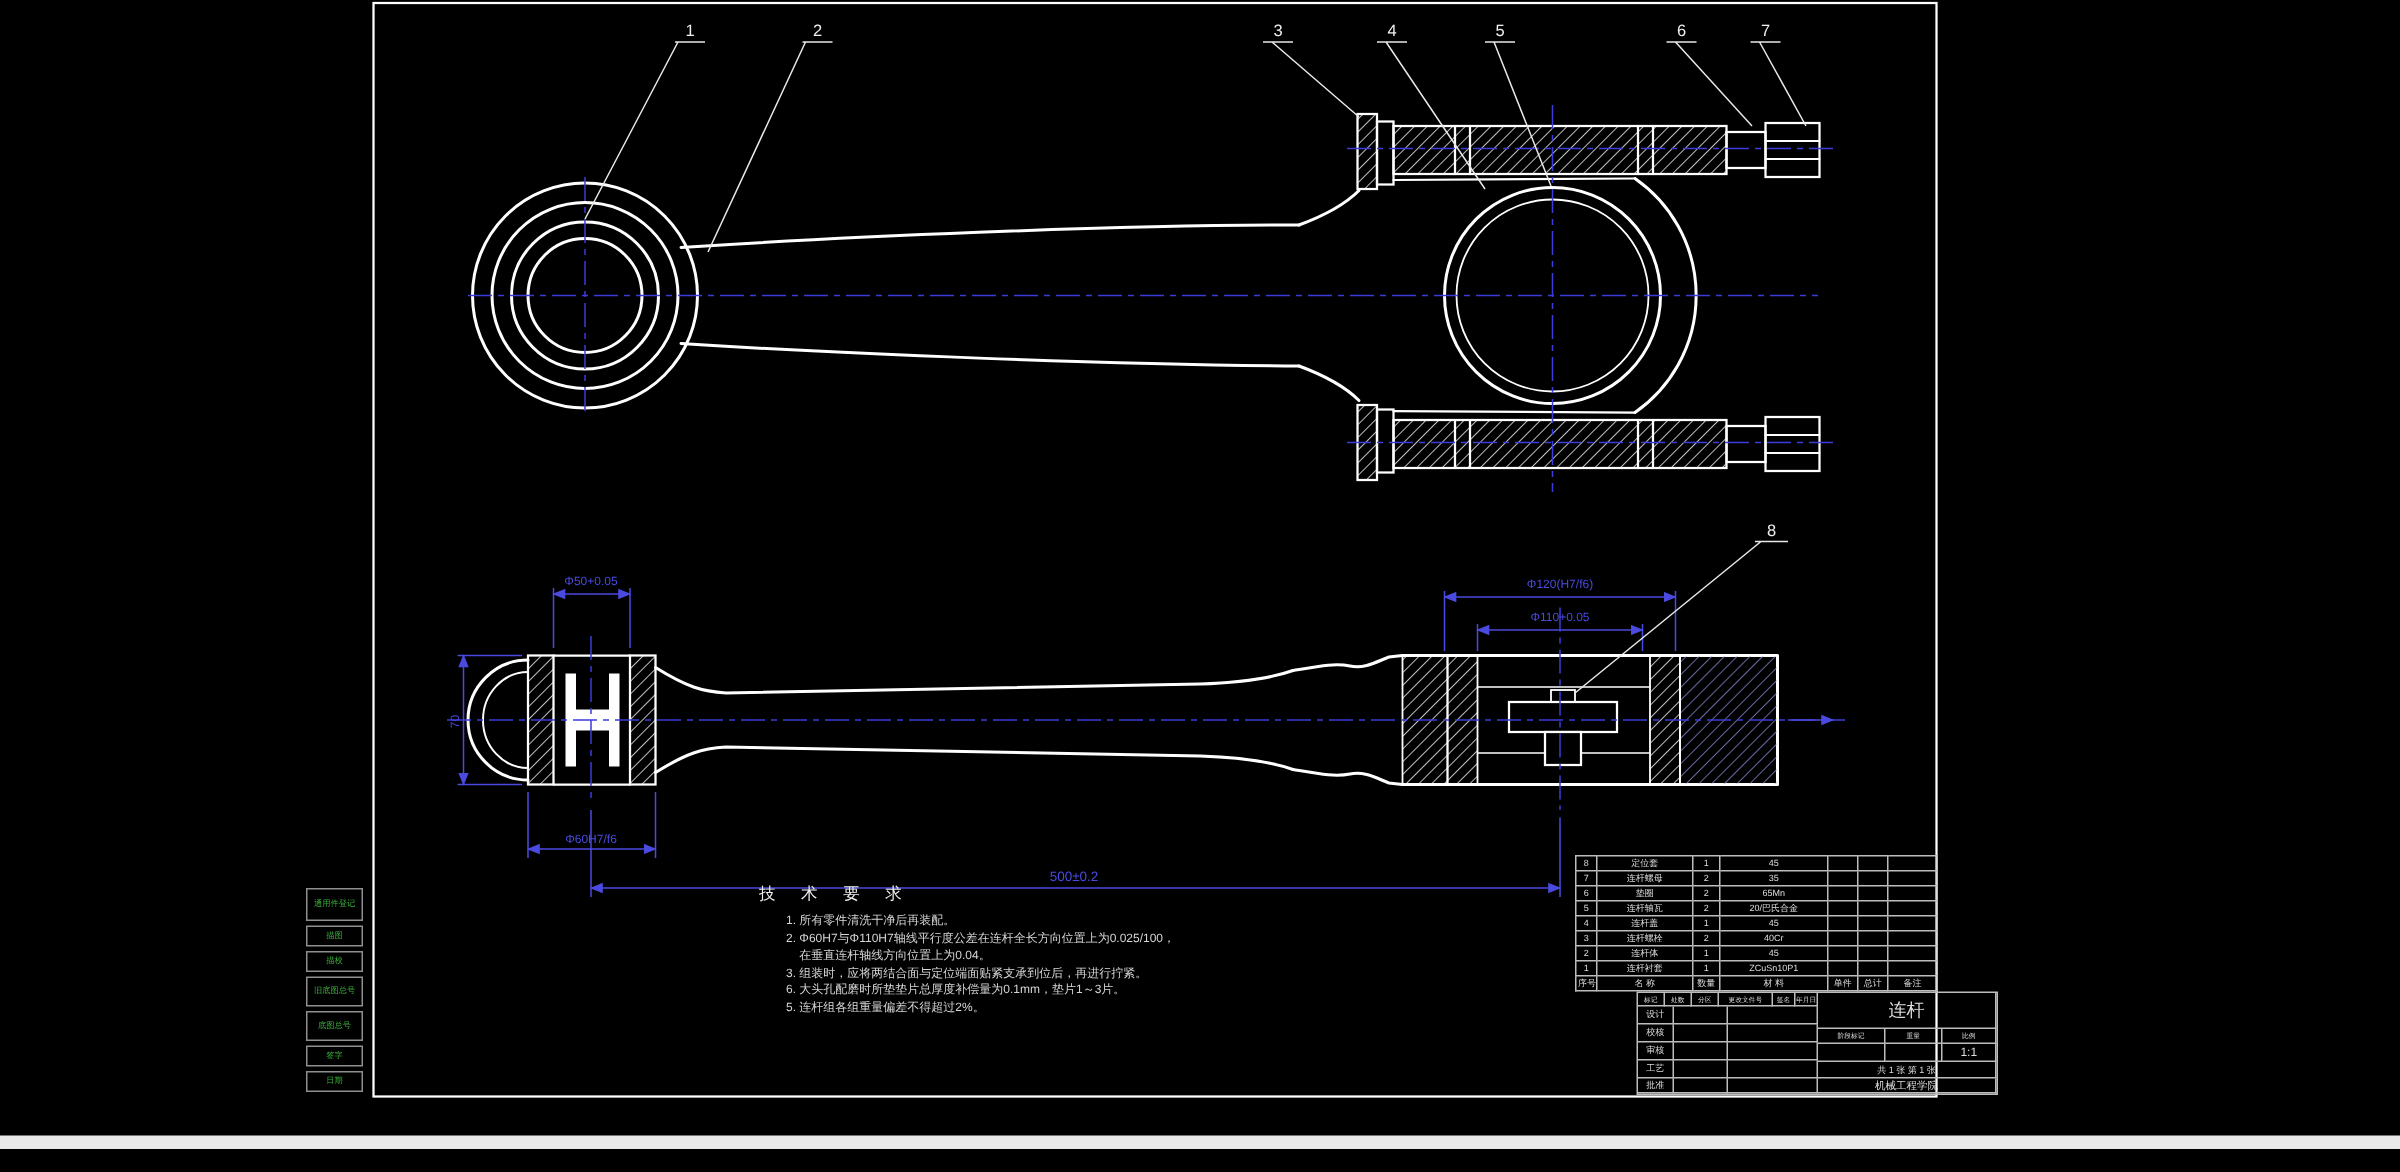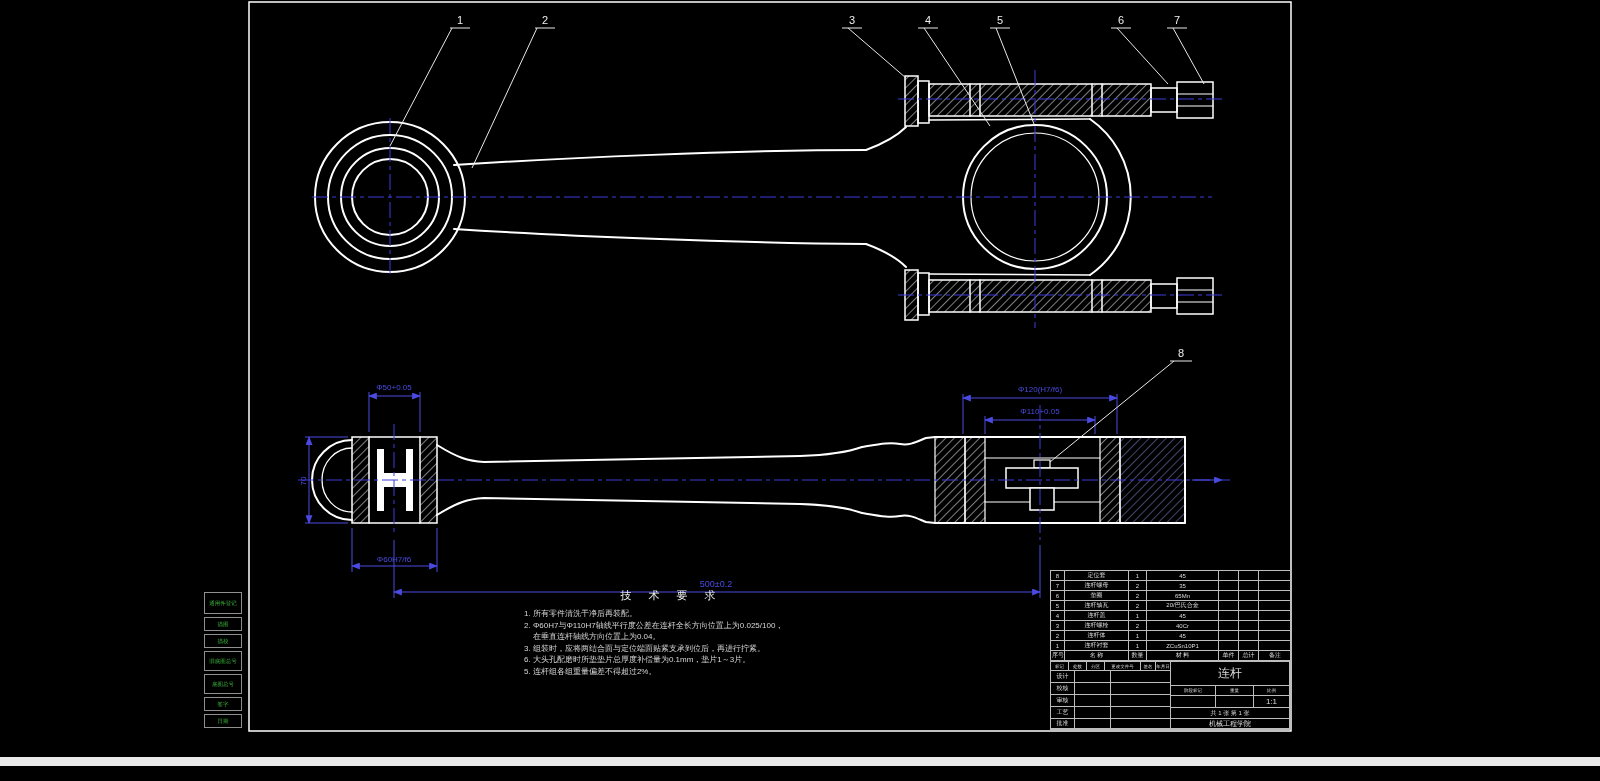--- a/index.html
+++ b/index.html
@@ -5,29 +5,29 @@
   html,body{margin:0;padding:0;background:#000;}
   .stage{position:relative;width:1600px;height:781px;background:#000;overflow:hidden;
          font-family:"Liberation Sans",sans-serif;}
   .stage svg{position:absolute;left:0;top:0;}
   .dimtext{fill:#4a4ae0;font-size:8px;font-family:"Liberation Sans",sans-serif;text-anchor:middle;}
   .dimtext.big{font-size:9px;}
   .callout{fill:#efefef;font-size:11px;font-family:"Liberation Sans",sans-serif;text-anchor:middle;}
 
   
   .techreq{position:absolute;left:492px;top:588px;width:345px;color:#ddd;}
-  .tr-title{font-size:11px;letter-spacing:7px;color:#eee;margin:0 0 5px 14px;text-align:center;}
+  .tr-title{font-size:11px;letter-spacing:7px;color:#eee;margin:0 0 5px 14px;}
   .tr-line{font-size:8px;line-height:11.5px;color:#d6d6d6;white-space:pre;margin-left:32px;}
 
   
   .tb-wrap{position:absolute;left:1050px;top:570px;width:241px;height:161px;}
   table.bom{border-collapse:collapse;table-layout:fixed;width:241px;}
   table.bom td{border:1px solid #bdbdbd;font-size:6px;color:#ddd;height:9px;padding:0 1px;
                text-align:center;overflow:hidden;white-space:nowrap;}
-  .title-block{position:relative;width:239px;height:67px;border:1px solid #bdbdbd;}
+  .title-block{position:relative;width:239px;height:67px;border:1px solid #bdbdbd;margin-left:41px;}
   .title-block .c{position:absolute;border-right:1px solid #bdbdbd;border-bottom:1px solid #bdbdbd;
       color:#ddd;display:flex;align-items:center;justify-content:center;overflow:hidden;
       box-sizing:border-box;white-space:nowrap;}
 
   
   .strip{position:absolute;left:204px;top:592px;width:38px;}
   .strip .sbox{box-sizing:border-box;width:38px;border:1px solid #8f8f8f;color:#3ab03a;
       font-size:5.5px;line-height:6.5px;text-align:center;margin-bottom:3px;padding:2px 1px;
       display:flex;align-items:center;justify-content:center;}
 

